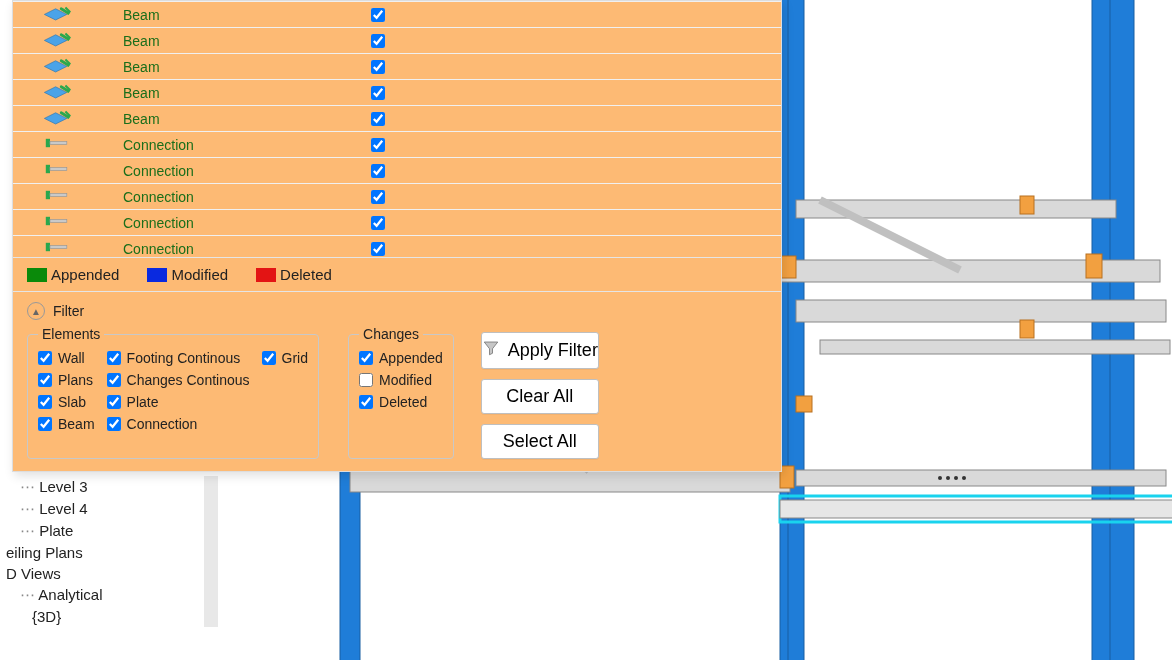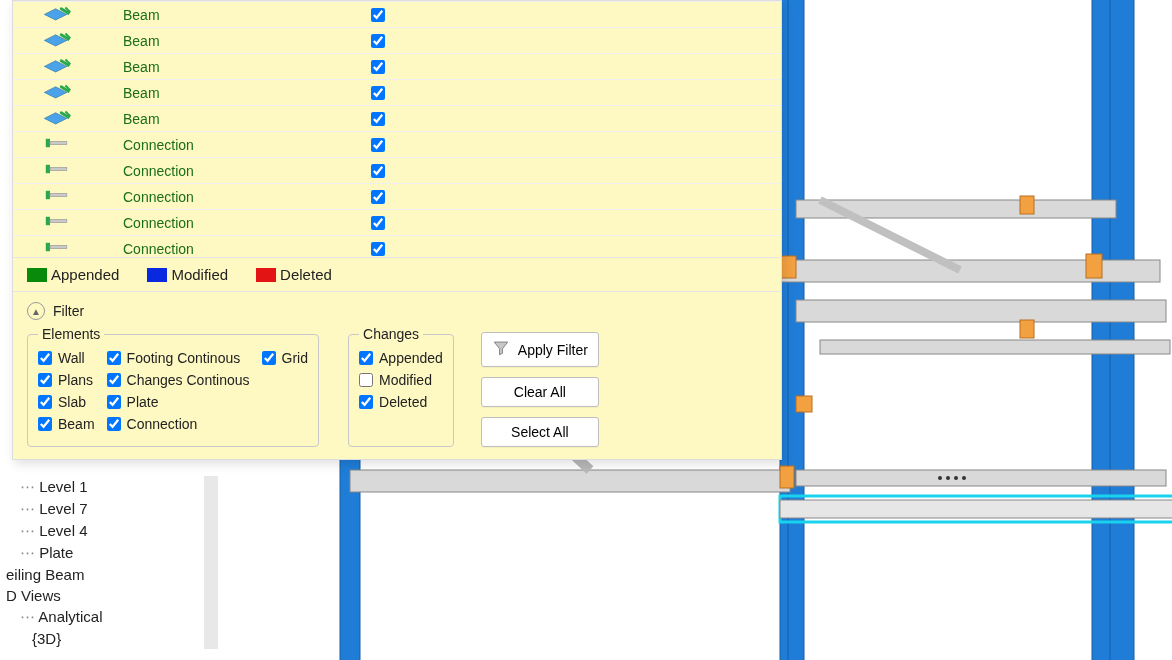--- a/index.html
+++ b/index.html
@@ -21,21 +21,21 @@
     width: 952px;
     height: 660px;
     background: #fff;
     overflow: hidden;
   }
   .dialog {
     position: absolute;
     left: 12px;
     top: 0;
     width: 770px;
-    background: #fef9c3;
+    background: #fdba74;
     border: 1px solid #ddd;
     box-shadow: 2px 4px 10px rgba(0,0,0,0.12);
     z-index: 10;
   }
   .table-scroll {
     height: 256px;
     overflow-y: scroll;
     position: relative;
   }
   .table-scroll::-webkit-scrollbar { width: 16px; }
@@ -102,21 +102,21 @@
     grid-template-columns: repeat(3, auto);
     gap: 6px 12px;
   }
   .changes-col { display: flex; flex-direction: column; gap: 6px; }
   .btn-col { display: flex; flex-direction: column; gap: 10px; padding-top: 6px; }
   button.btn {
     background: #fff;
     border: 1px solid #bfbfbf;
     border-radius: 3px;
     padding: 6px 20px;
-    font-size: 14px;
+    font-size: 18px;
     cursor: pointer;
     display: inline-flex;
     align-items: center;
     justify-content: center;
     gap: 8px;
     width: 118px;
     white-space: nowrap;
     box-shadow: 0 1px 0 rgba(0,0,0,0.04);
   }
   .funnel-icon svg { width: 18px; height: 18px; }
@@ -417,21 +417,20 @@
       </button>
       <button class="btn">
         <span>Select All</span>
       </button>
     </div>
 
   </div>
 </div>
 
 <div class="browser" id="tree-host">
-    <div class="tree-item indent1"><span class="tree-marker">⋯ </span><span>Level 1</span></div>
-    <div class="tree-item indent1"><span class="tree-marker">⋯ </span><span>Level 7</span></div>
+    <div class="tree-item indent1"><span class="tree-marker">⋯ </span><span>Level 3</span></div>
     <div class="tree-item indent1"><span class="tree-marker">⋯ </span><span>Level 4</span></div>
     <div class="tree-item indent1"><span class="tree-marker">⋯ </span><span>Plate</span></div>
-    <div class="tree-item"><span>eiling Beam</span></div>
+    <div class="tree-item"><span>eiling Plans</span></div>
     <div class="tree-item"><span>D Views</span></div>
     <div class="tree-item indent1"><span class="tree-marker">⋯ </span><span>Analytical</span></div>
     <div class="tree-item indent2"><span>{3D}</span></div>
   </div>
 
 </body></html>

